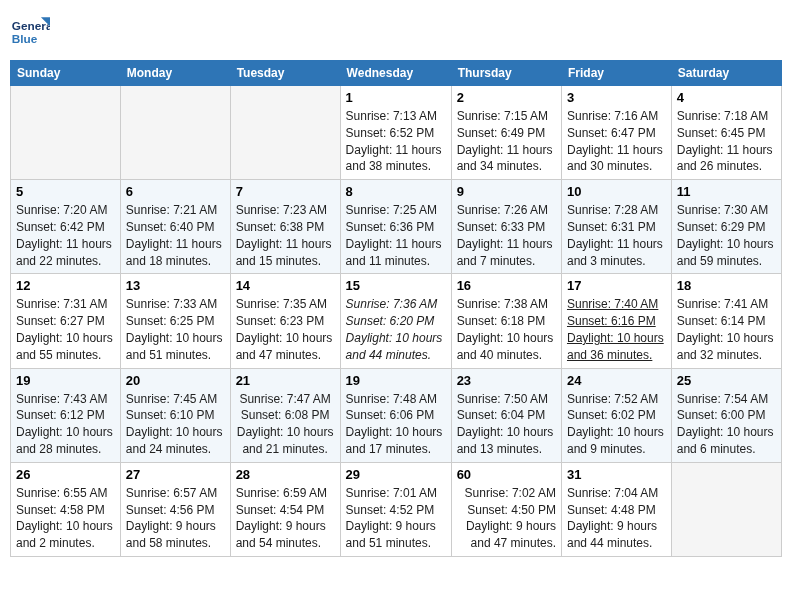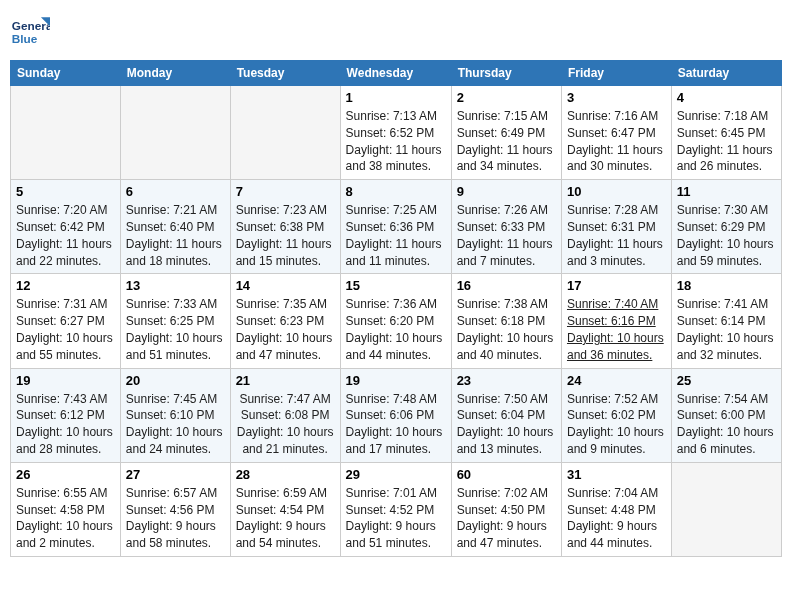--- a/index.html
+++ b/index.html
@@ -216,21 +216,21 @@
         </td>
         <td>
           <div class="day-num">14</div>
           <div class="day-info" style="white-space: pre-line;">Sunrise: 7:35 AM
 Sunset: 6:23 PM
 Daylight: 10 hours
 and 47 minutes.</div>
         </td>
         <td>
           <div class="day-num">15</div>
-          <div class="day-info" style="white-space: pre-line;">Sunrise: 7:36 AM
+          <div class="day-info" style="white-space: pre-line; font-style: italic;">Sunrise: 7:36 AM
 Sunset: 6:20 PM
 Daylight: 10 hours
 and 44 minutes.</div>
         </td>
         <td>
           <div class="day-num">16</div>
           <div class="day-info" style="white-space: pre-line;">Sunrise: 7:38 AM
 Sunset: 6:18 PM
 Daylight: 10 hours
 and 40 minutes.</div>
@@ -325,21 +325,21 @@
         </td>
         <td>
           <div class="day-num">29</div>
           <div class="day-info" style="white-space: pre-line;">Sunrise: 7:01 AM
 Sunset: 4:52 PM
 Daylight: 9 hours
 and 51 minutes.</div>
         </td>
         <td>
           <div class="day-num">60</div>
-          <div class="day-info" style="white-space: pre-line;">Sunrise: 7:02 AM
+          <div class="day-info" style="white-space: pre-line; text-align: right;">Sunrise: 7:02 AM
 Sunset: 4:50 PM
 Daylight: 9 hours
 and 47 minutes.</div>
         </td>
         <td>
           <div class="day-num">31</div>
           <div class="day-info" style="white-space: pre-line;">Sunrise: 7:04 AM
 Sunset: 4:48 PM
 Daylight: 9 hours
 and 44 minutes.</div>

